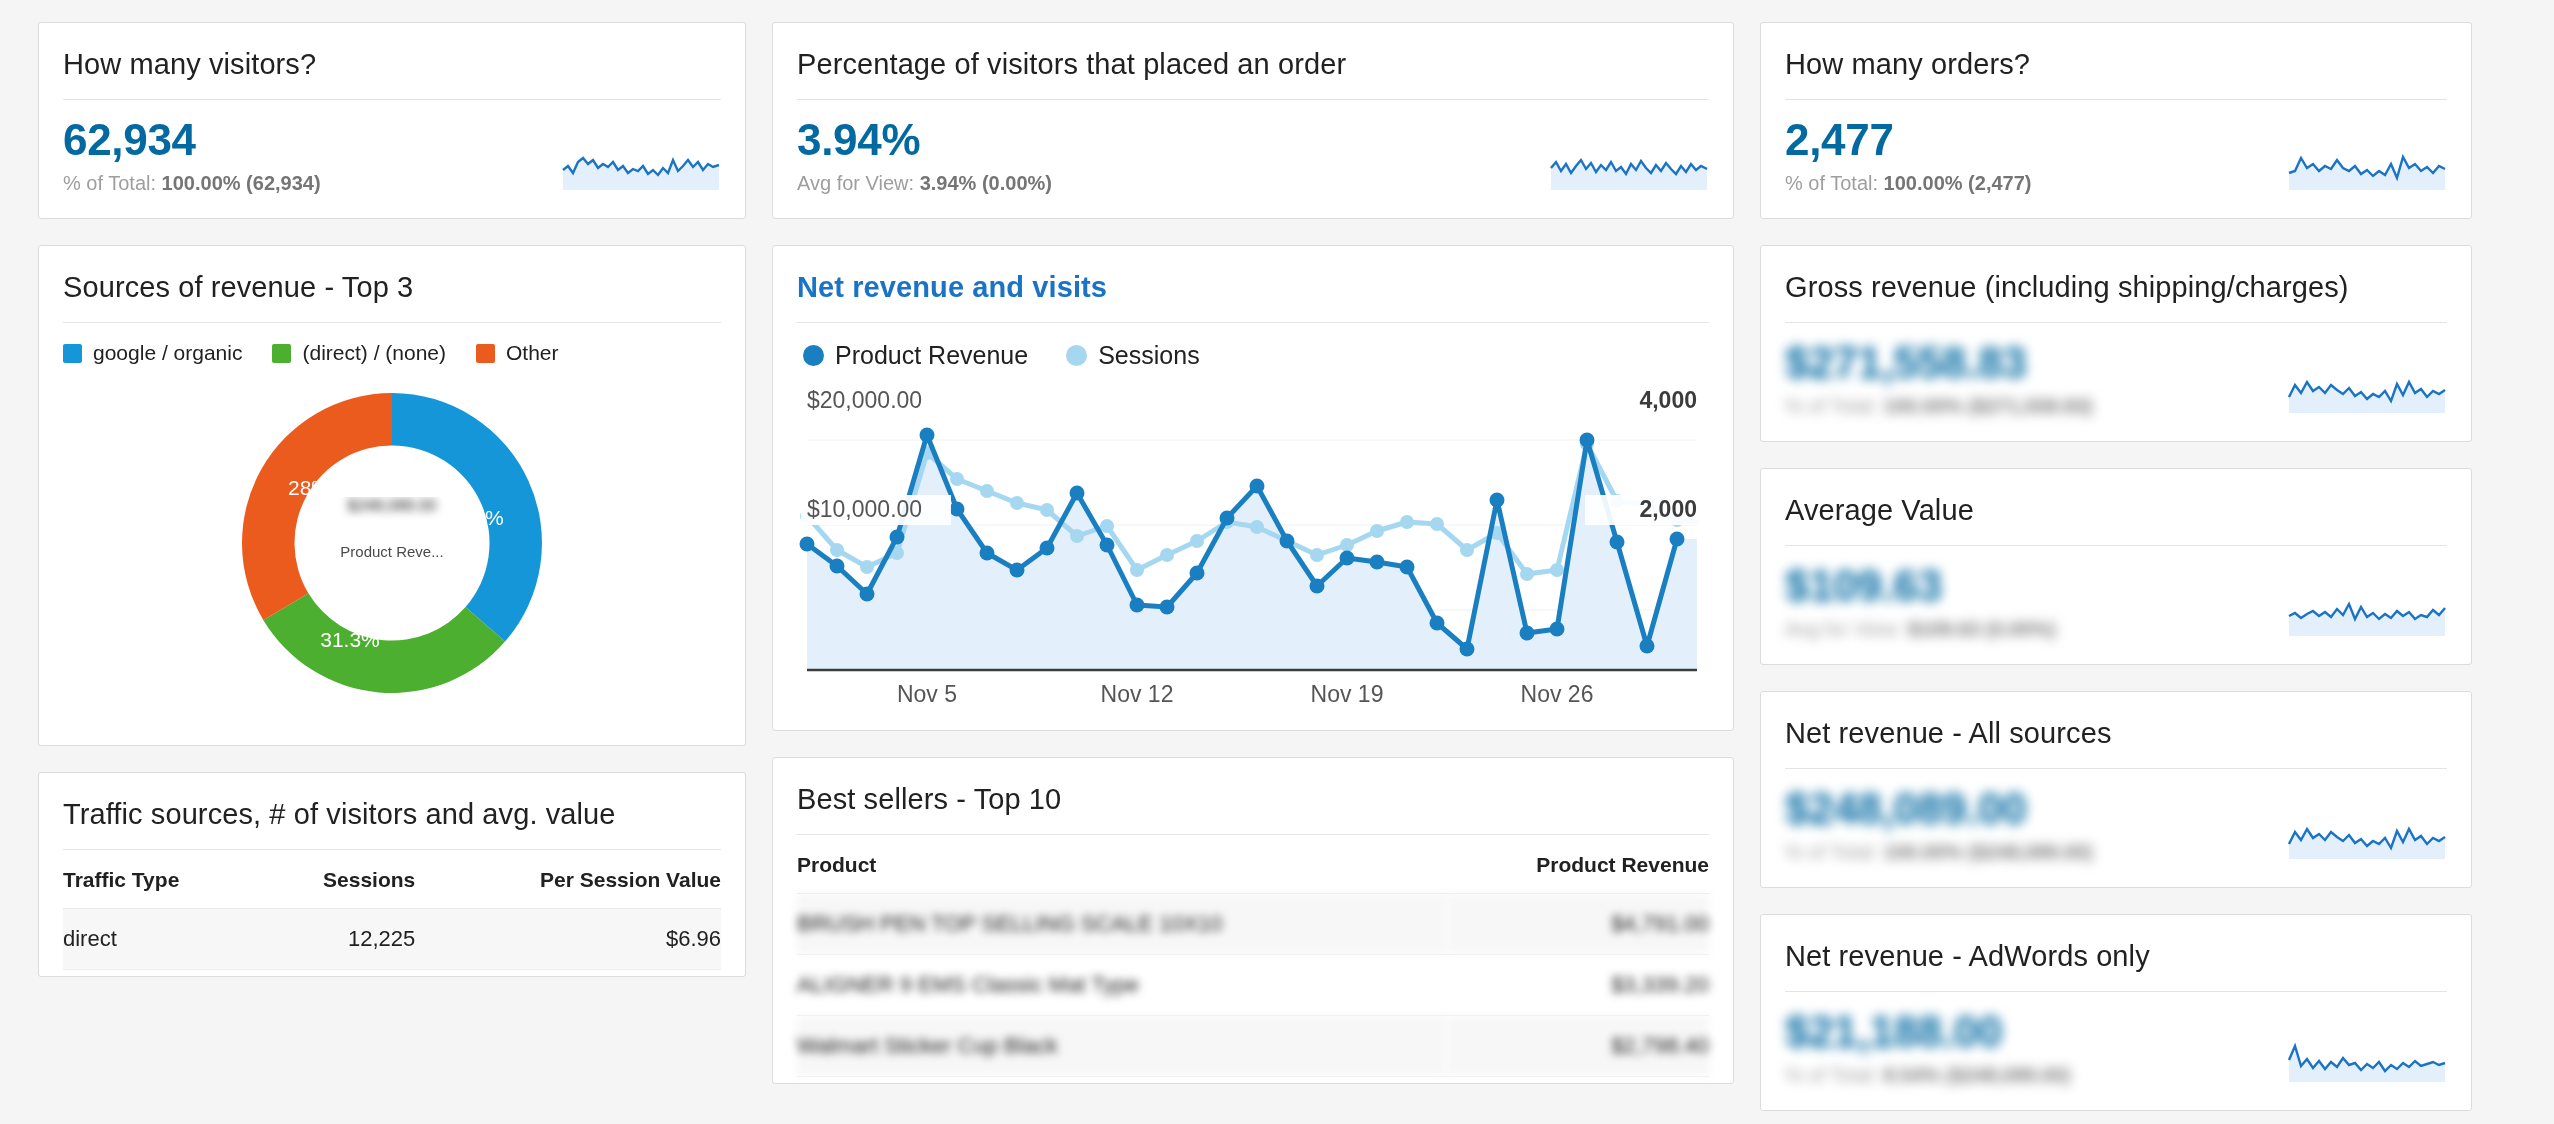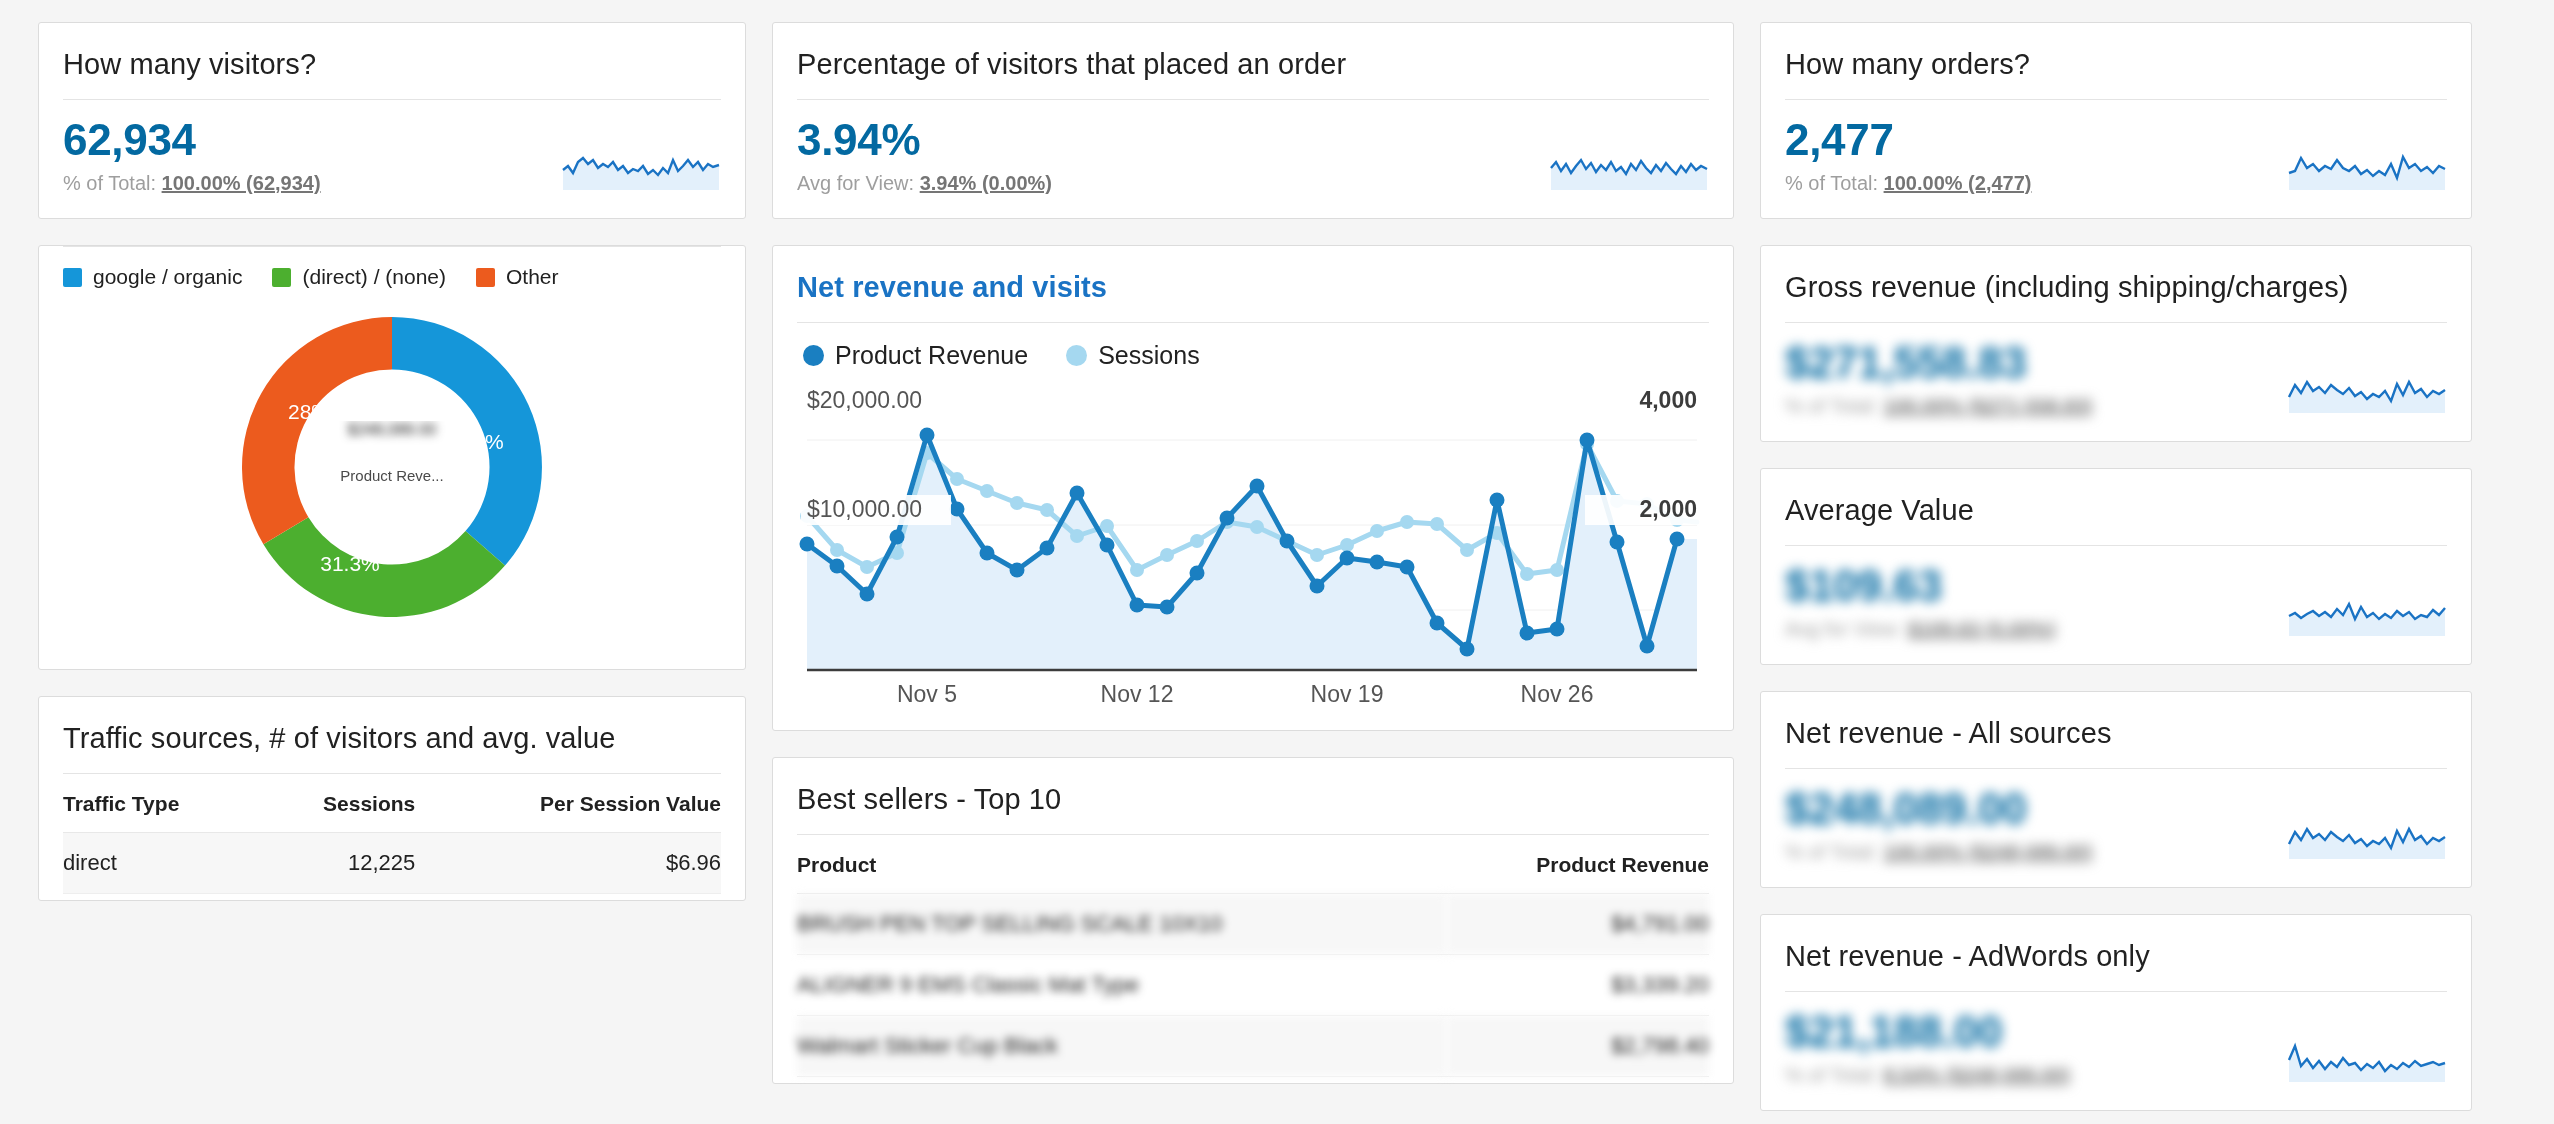--- a/index.html
+++ b/index.html
@@ -56,21 +56,21 @@
     color: #0369a1;
     letter-spacing: -.3px;
   }
   .score-sub {
     font-size: 20px;
     line-height: 26px;
     color: #9e9e9e;
     margin-top: 4px;
     white-space: nowrap;
   }
-  .score-sub b { color: #757575; font-weight: bold; text-decoration: underline; }
+  .score-sub b { color: #757575; font-weight: bold; }
   .spark { flex: 0 0 auto; width: 160px; height: 54px; align-self: flex-end; margin-bottom: 2px; }
   .spark svg { display: block; width: 160px; height: 54px; }
   .blurred { filter: blur(6px); user-select: none; }
   .blurred-sm { filter: blur(4.5px); user-select: none; }
 
   
   .legend-row {
     display: flex;
     align-items: center;
     gap: 30px;
@@ -129,20 +129,21 @@
         <div class="spark">
           <svg viewBox="0 0 160 54" preserveAspectRatio="none">
             <path d="M2,30 L7,26 L12,33 L17,22 L22,18 L27,24 L32,20 L37,28 L42,24 L47,27 L52,22 L57,30 L62,26 L67,33 L72,29 L77,31 L82,26 L87,34 L92,30 L97,35 L102,28 L107,33 L112,20 L117,31 L122,26 L127,20 L132,27 L137,22 L142,30 L147,24 L152,27 L158,25 L158,50 L2,50 Z" fill="#e3f0fb"></path>
             <path d="M2,30 L7,26 L12,33 L17,22 L22,18 L27,24 L32,20 L37,28 L42,24 L47,27 L52,22 L57,30 L62,26 L67,33 L72,29 L77,31 L82,26 L87,34 L92,30 L97,35 L102,28 L107,33 L112,20 L117,31 L122,26 L127,20 L132,27 L137,22 L142,30 L147,24 L152,27 L158,25" fill="none" stroke="#1a73c4" stroke-width="2.4"></path>
           </svg>
         </div>
       </div>
     </div>
 
     <div class="card">
+      <div class="card-title">Sources of revenue - Top 3</div>
       <div class="divider"></div>
       <div class="legend-row">
         <div class="legend-item">
           <span class="legend-swatch" style="background:#1596d9"></span>
           <span>google / organic</span>
         </div>
         <div class="legend-item">
           <span class="legend-swatch" style="background:#4caf2f"></span>
           <span>(direct) / (none)</span>
         </div>

